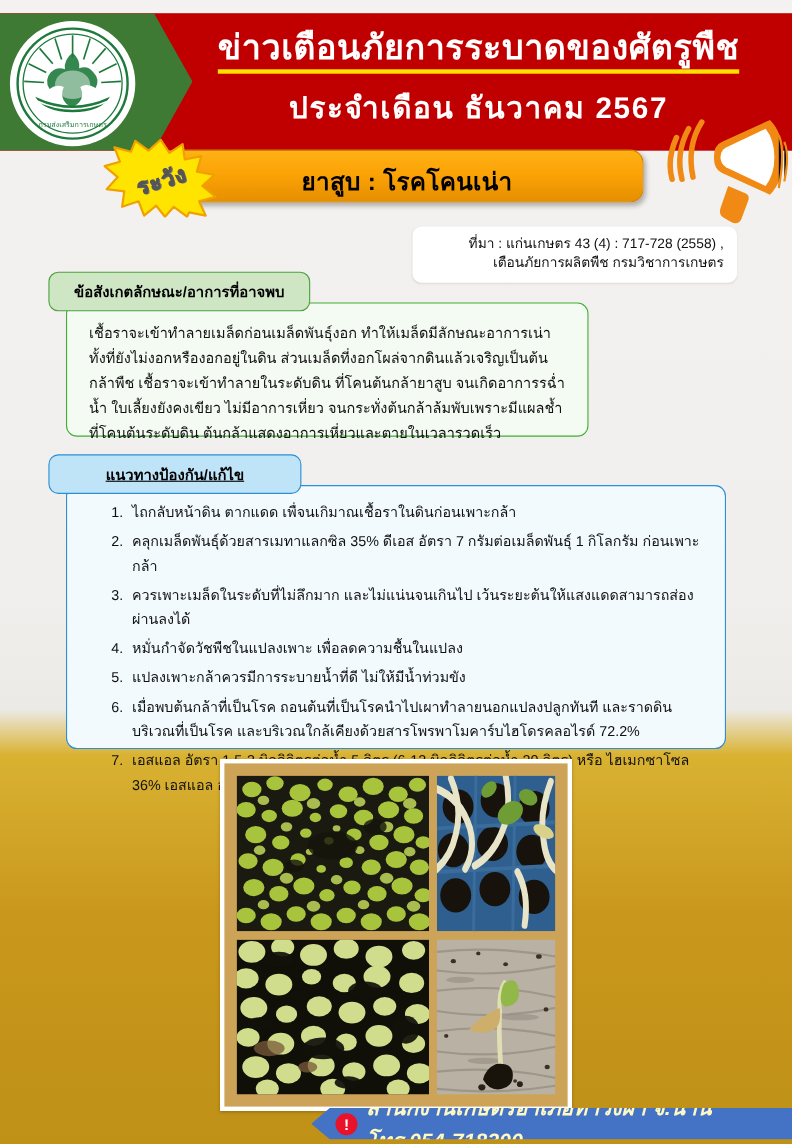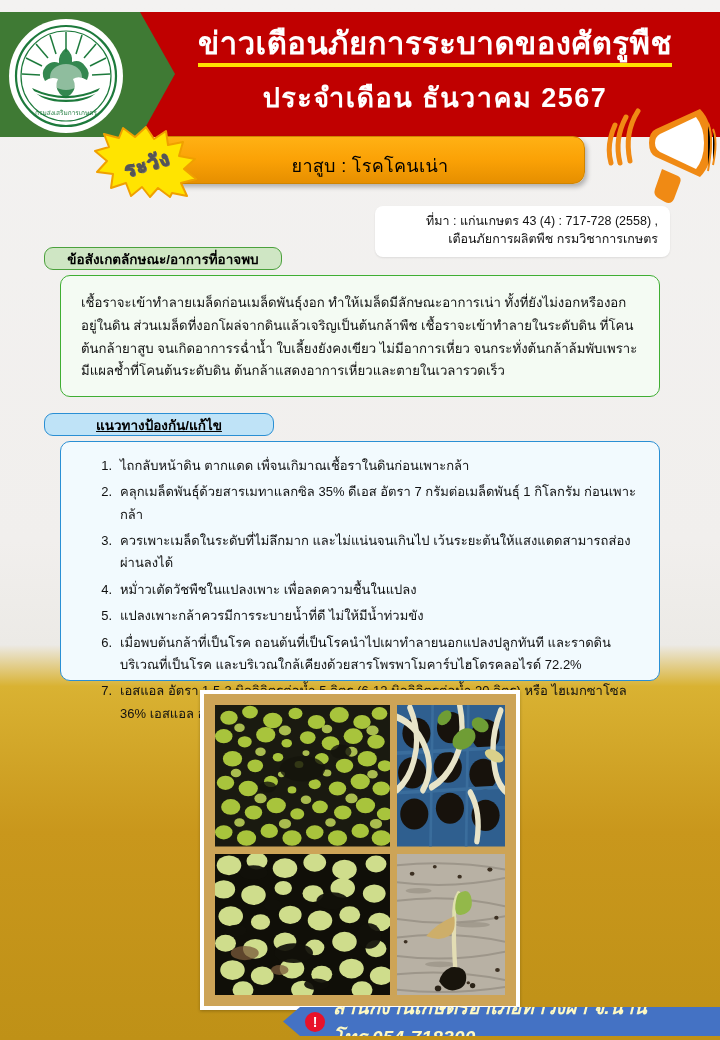--- a/index.html
+++ b/index.html
@@ -91,22 +91,22 @@
     position: absolute;
     top: 136px; left: 155px;
     width: 430px; height: 48px;
     border-radius: 12px;
     background: linear-gradient(180deg,#ffb114 0%, #fba206 48%, #e68f00 100%);
     border: 1px solid #cf8400;
     box-shadow: 2px 3px 5px rgba(0,0,0,0.28);
     display: flex; align-items: center; justify-content: center;
   }
   #subtitle-text {
-    font-size: 18px;
-    font-weight: normal;
+    font-size: 22px;
+    font-weight: bold;
     color: #000000;
     letter-spacing: 0.3px;
     margin-top: 10px;
   }
 
   
   #starburst {
     position: absolute;
     top: 126px; left: 94px;
     width: 104px; height: 72px;
@@ -137,38 +137,38 @@
     border-radius: 8px;
     text-align: right;
     line-height: 1.42;
     box-shadow: 0 1px 2px rgba(0,0,0,0.09);
   }
   #source-box div { font-size: 12.5px; color: #111; }
 
   
   .sec-tab {
     position: absolute;
-    height: 23px;
+    height: 36px;
     border-radius: 9px;
     display: flex; align-items: center; justify-content: center;
     font-size: 13.5px;
     font-weight: bold;
     color: #000;
     z-index: 4;
   }
   #tab-symptoms {
     top: 247px; left: 44px;
     width: 238px;
     background: #cfe6c4;
     border: 1.6px solid #4ba13c;
   }
   #box-symptoms {
     position: absolute;
     top: 275px; left: 60px;
-    width: 600px; height: 122px;
+    width: 475px; height: 122px;
     background: #f4fbf3;
     border: 1.6px solid #3fae33;
     border-radius: 10px;
     padding: 16px 20px 10px 20px;
   }
   #box-symptoms p {
     font-size: 13.2px;
     color: #111;
     line-height: 1.73;
     text-align: left;
@@ -345,21 +345,21 @@
   </div>
 
   <div class="sec-tab" id="tab-prevention">
     <span>แนวทางป้องกัน/แก้ไข</span>
   </div>
   <div id="box-prevention">
     <ol id="prevention-list">
       <li>ไถกลับหน้าดิน ตากแดด เพื่จนเกิมาณเชื้อราในดินก่อนเพาะกล้า</li>
       <li>คลุกเมล็ดพันธุ์ด้วยสารเมทาแลกซิล 35% ดีเอส อัตรา 7 กรัมต่อเมล็ดพันธุ์ 1 กิโลกรัม ก่อนเพาะกล้า</li>
       <li>ควรเพาะเมล็ดในระดับที่ไม่ลึกมาก และไม่แน่นจนเกินไป เว้นระยะต้นให้แสงแดดสามารถส่องผ่านลงได้</li>
-      <li>หมั่าวเตัดวัชพืชในแปลงเพาะ เพื่อลดความชื้นในแปลง</li>
+      <li>หมั่นกำจัดวัชพืชในแปลงเพาะ เพื่อลดความชื้นในแปลง</li>
       <li>แปลงเพาะกล้าควรมีการระบายน้ำที่ดี ไม่ให้มีน้ำท่วมขัง</li>
       <li>เมื่อพบต้นกล้าที่เป็นโรค ถอนต้นที่เป็นโรคนำไปเผาทำลายนอกแปลงปลูกทันที และราดดินบริเวณที่เป็นโรค และบริเวณใกล้เคียงด้วยสารโพรพาโมคาร์บไฮโดรคลอไรด์ 72.2%</li>
       <li>เอสแอล อัตรา 1.5-3 มิลลิลิตรต่อน้ำ 5 ลิตร (6-12 มิลลิลิตรต่อน้ำ 20 ลิตร) หรือ ไฮเมกซาโซล 36% เอสแอล อัตรา 22-26 มิลลิลิตรต่อน้ำ 20 ลิตร</li>
     </ol>
   </div>
 
   <div id="photo-frame">
     <div id="photo-inner">
 
       <div class="photo">

